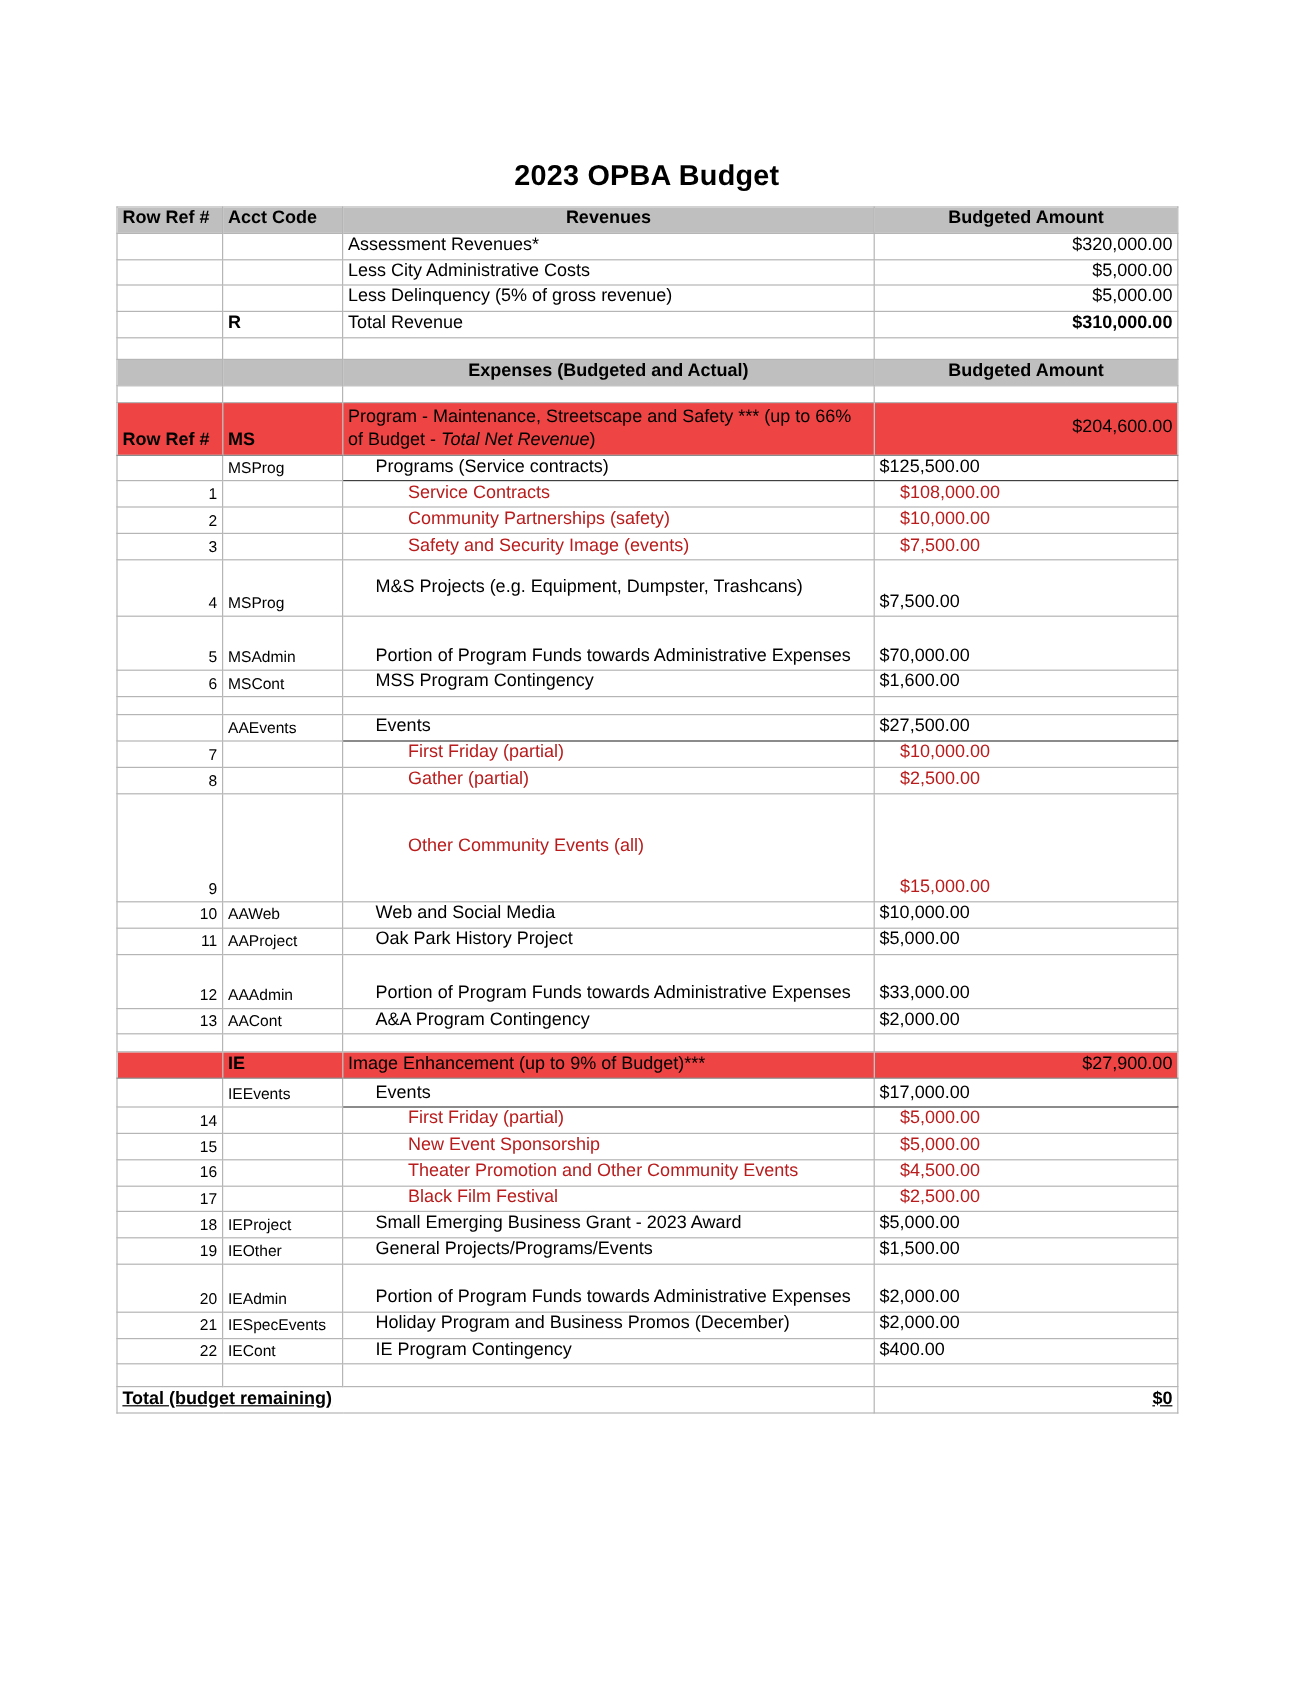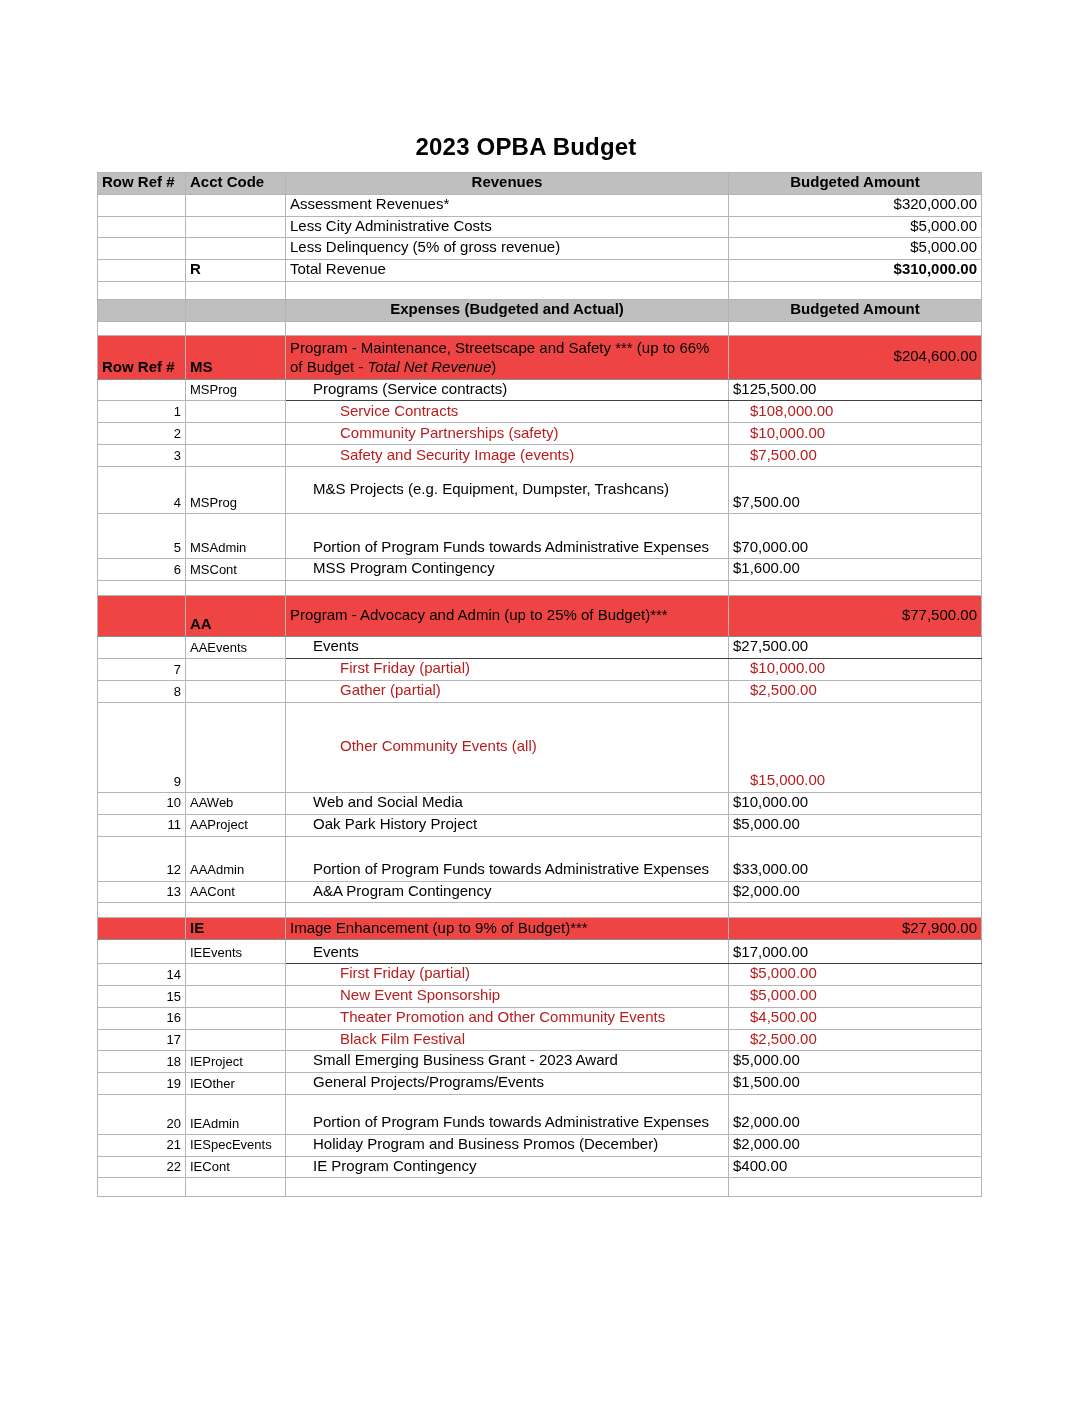--- a/index.html
+++ b/index.html
@@ -1,18 +1,18 @@
 <!DOCTYPE html>
 <html><head>
 <meta charset="utf-8">
 <style>
   html,body{margin:0;padding:0;background:#ffffff;}
   body{width:1088px;height:1408px;position:relative;font-family:"Liberation Sans",sans-serif;color:#000;}
   .page{position:relative;width:1088px;height:1408px;background:#fff;overflow:hidden;}
-  .title{position:absolute;top:133px;left:84px;width:884px;text-align:center;font-size:24px;font-weight:bold;letter-spacing:.2px;}
+  .title{position:absolute;top:133px;left:97px;width:884px;text-align:center;font-size:24px;font-weight:bold;letter-spacing:.2px;}
   table.budget{position:absolute;left:97px;top:172px;width:884px;border-collapse:collapse;table-layout:fixed;border-radius:30px;}
   td{border:1px solid #b5b5b5;vertical-align:bottom;font-size:15px;line-height:1.25;padding:0 4px 2px 4px;white-space:nowrap;overflow:hidden;}
   tr.band td{background:#bfbfbf;font-weight:bold;}
   tr.yellow td{background:#ef4444;border-top:1px solid #8c8c8c;border-bottom:1px solid #8c8c8c;}
   .c{text-align:center}
   .r{text-align:right}
   .b{font-weight:bold}
   .u{text-decoration:underline}
   .num{font-size:13px;text-align:right;padding-right:4px;}
   .code{font-size:13px;}
@@ -142,26 +142,20 @@
       <td>$1,600.00</td>
     </tr>
 
     <tr style="height:15px">
       <td></td>
           <td></td>
           <td></td>
           <td></td>
     </tr>
 
-    <tr class="yellow" style="height:41px">
-      <td></td>
-      <td class="b">AA</td>
-      <td class="vmid">Program - Advocacy and Admin (up to 25% of Budget)***</td>
-      <td class="r vmid">$77,500.00</td>
-    </tr>
 
     <tr style="height:22px">
       <td class="num"></td>
       <td class="code">AAEvents</td>
       <td class="ind1 db">Events</td>
       <td class="db">$27,500.00</td>
     </tr>
     <tr style="height:21px">
       <td class="num">7</td>
       <td class="code"></td>
@@ -280,15 +274,19 @@
       <td>$400.00</td>
     </tr>
 
     <tr style="height:19px">
       <td></td>
           <td></td>
           <td></td>
           <td></td>
     </tr>
 
+    <tr style="height:22px">
+      <td colspan="3" class="b u">Total (budget remaining)</td>
+      <td class="r b u">$0</td>
+    </tr>
   </tbody>
     </table>
 </div>
 
 </body></html>

